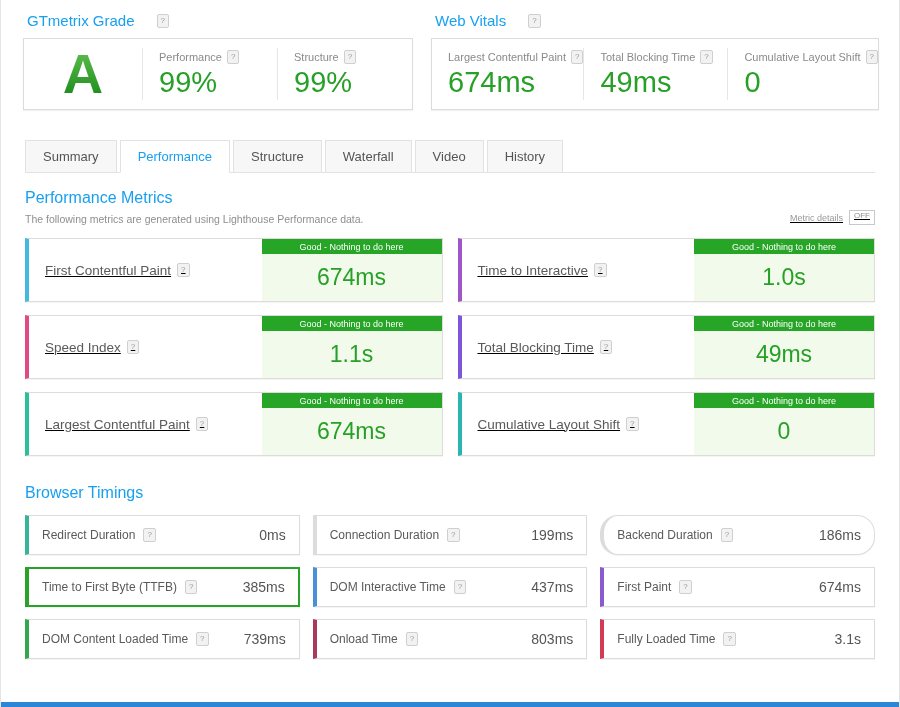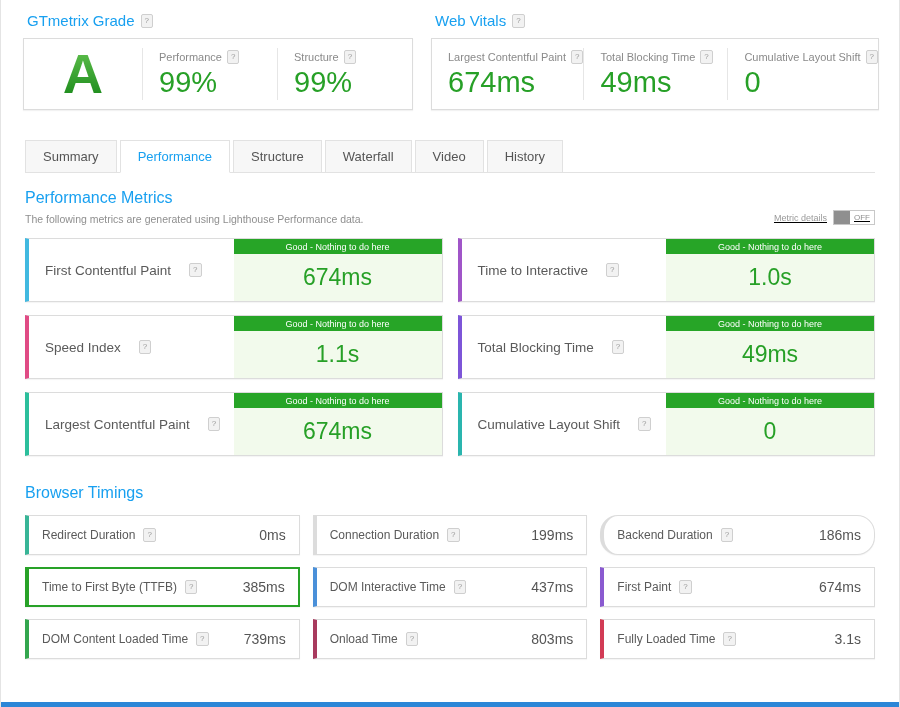--- a/index.html
+++ b/index.html
@@ -10,21 +10,21 @@
     background: #fff;
     position: relative;
     overflow: hidden;
     border-left: 1px solid #e4e4e4;
     border-right: 1px solid #e4e4e4;
   }
   
   .top { display: flex; gap: 18px; padding: 8px 20px 0 22px; }
   .grade-group { width: 390px; }
   .vitals-group { flex: 1; }
-  .group-title { color: #18a0f0; font-size: 15px; margin: 4px 0 9px 4px; display: flex; align-items: center; gap: 6px; }
+  .group-title { color: #18a0f0; font-size: 15px; margin: 4px 0 9px 4px; display: flex; align-items: center; gap: 22px; }
   .box { border: 1px solid #dcdcdc; background: #fff; height: 72px; display: flex; align-items: stretch; box-shadow: 0 1px 1px rgba(0,0,0,0.05); }
   .grade-letter-wrap { width: 118px; display: flex; align-items: center; justify-content: center; }
   .grade-letter {
     font-size: 56px; font-weight: 700; line-height: 1;
     background: linear-gradient(180deg, #63c24f 0%, #1d8c1d 90%);
     -webkit-background-clip: text; background-clip: text; color: transparent;
   }
   .vdiv { width: 1px; background: #e6e6e6; margin: 9px 0; }
   .cell { flex: 1; padding: 11px 0 0 16px; display: flex; flex-direction: column; }
   .cell-label { font-size: 11px; color: #8a8a8a; display: flex; align-items: center; gap: 5px; white-space: nowrap; }
@@ -40,32 +40,32 @@
     font-size: 13px; color: #555; background: #f7f7f7;
     border: 1px solid #e2e2e2; padding: 8px 17px; cursor: pointer; margin-bottom: -1px;
   }
   .tab.active { background: #fff; color: #18a0f0; border-bottom-color: #fff; }
   
   .sec-head { display: flex; justify-content: space-between; align-items: flex-end; margin: 16px 24px 0; }
   .sec-title { color: #18a0f0; font-size: 16px; }
   .sec-sub { color: #8f8f8f; font-size: 10.5px; margin-top: 6px; }
   .toggle-wrap { display: flex; align-items: center; gap: 6px; cursor: pointer; text-decoration: underline; }
   .toggle-label { font-size: 9px; color: #999; }
-  .toggle { display: inline-flex; border: 1px solid #c8c8c8; height: 15px; align-items: stretch; background: #fff; }
+  .toggle { display: inline-flex; border: 1px solid #c8c8c8; height: 15px; align-items: stretch; background: #fff; flex-direction: column; }
   .knob { width: 16px; background: #8f8f8f; }
   .state { font-size: 8px; color: #8f8f8f; display: flex; align-items: center; padding: 0 4px; }
   
   .pm-grid { display: grid; grid-template-columns: 1fr 1fr; gap: 13px 15px; margin: 13px 24px 0; }
   .pm-card {
     border: 1px solid #dcdcdc; border-left: 4px solid #999; height: 64px;
     display: flex; background: #fff; box-shadow: 0 1px 1px rgba(0,0,0,0.04);
   }
-  .pm-label-wrap { flex: 1; display: flex; align-items: center; gap: 18px; padding-left: 16px; }
+  .pm-label-wrap { flex: 1; display: flex; align-items: center; gap: 6px; padding-left: 16px; text-decoration: underline; }
   .pm-label { font-size: 13.5px; color: #5a5a5a; }
-  .pm-right { width: 208px; background: #f2faec; display: flex; flex-direction: column; }
+  .pm-right { width: 180px; background: #f2faec; display: flex; flex-direction: column; }
   .pm-badge { background: #27a527; color: #fff; font-size: 9px; text-align: center; padding: 3px 0 2px; }
   .pm-value { flex: 1; display: flex; align-items: center; justify-content: center; font-size: 23px; color: #27a027; }
   
   .bt-head { margin: 28px 24px 0; }
   .bt-grid { display: grid; grid-template-columns: repeat(3, 1fr); gap: 12px 13px; margin: 13px 24px 0; }
   .bt-card {
     border: 1px solid #dcdcdc; border-left: 4px solid #999; height: 40px;
     display: flex; align-items: center; justify-content: space-between;
     padding: 0 13px; background: #fff; box-shadow: 0 1px 1px rgba(0,0,0,0.04);
   }

